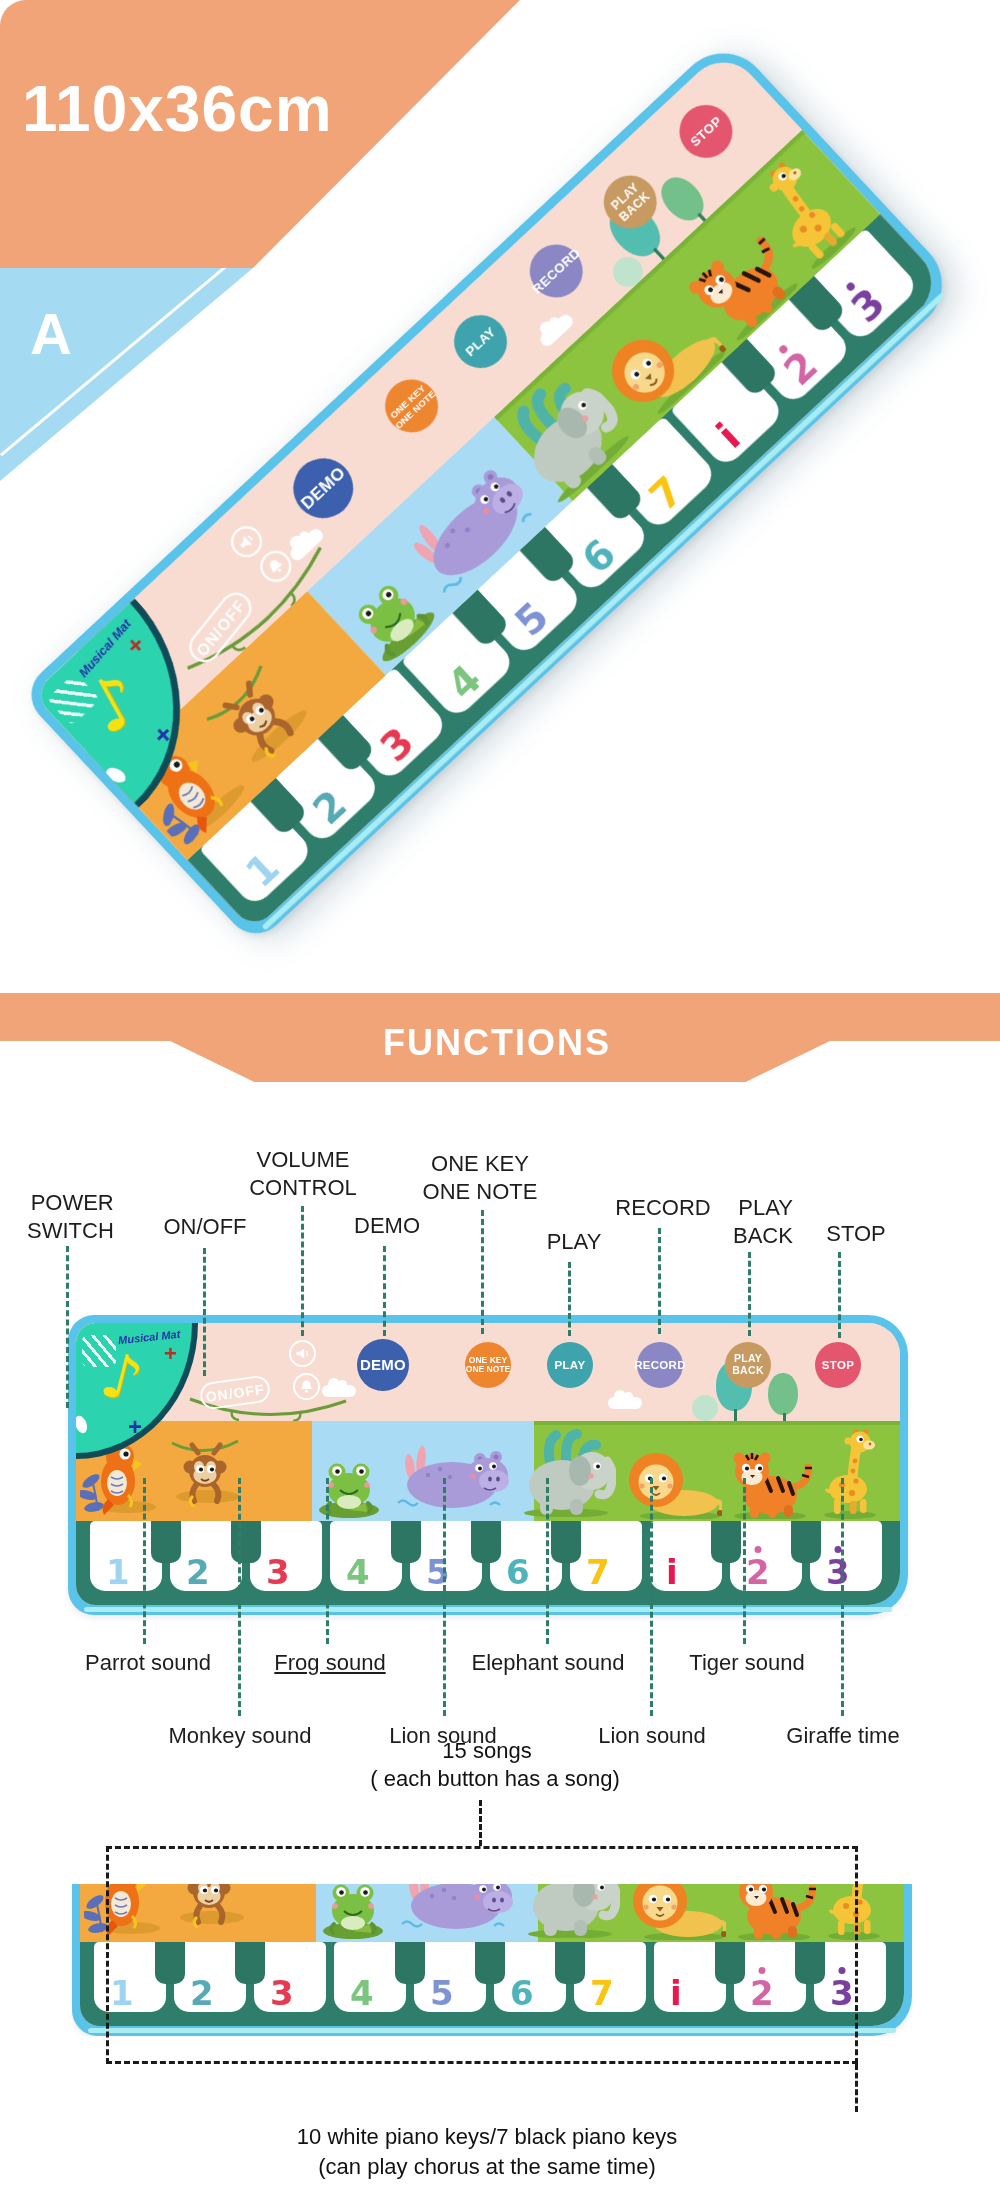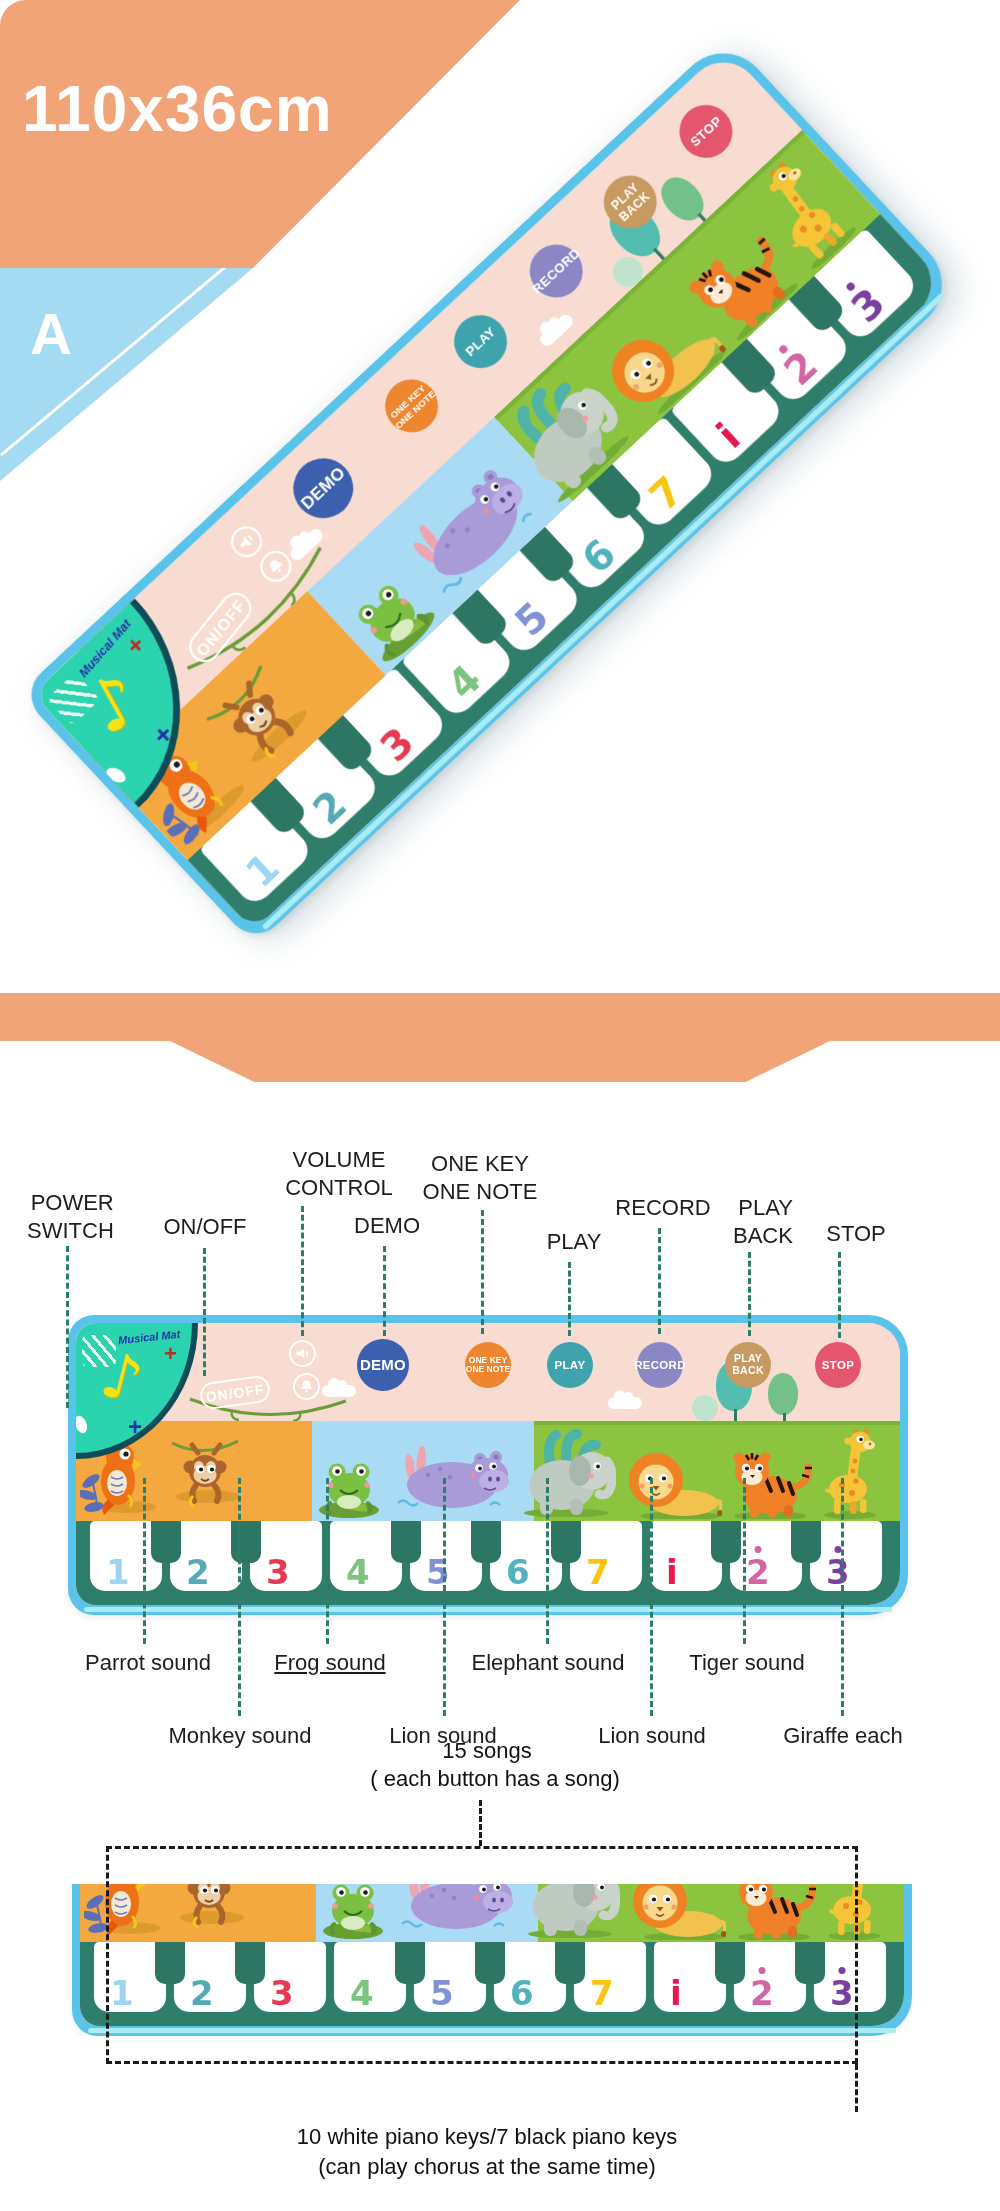--- a/index.html
+++ b/index.html
@@ -387,25 +387,26 @@
       <span class="spk-plus sp-blue">+</span>
       <span class="spk-power"></span>
     </div>
   </div>
   <div class="cyan-strip"></div>
       </div>
   </div>
 
   <div class="fn-bar"></div>
   <div class="fn-tab"></div>
+  <div class="fn-title">FUNCTIONS</div>
 
   <div class="co-label align-left" style="left:27px;top:1189px;">POWER
 SWITCH</div>
   <div class="co-label" style="left:205px;top:1213px;">ON/OFF</div>
-  <div class="co-label" style="left:303px;top:1146px;margin-left:36px;">VOLUME
+  <div class="co-label" style="left:303px;top:1146px;">VOLUME
 CONTROL</div>
   <div class="co-label" style="left:387px;top:1212px;">DEMO</div>
   <div class="co-label" style="left:480px;top:1150px;">ONE KEY
 ONE NOTE</div>
   <div class="co-label" style="left:574px;top:1228px;">PLAY</div>
   <div class="co-label" style="left:663px;top:1194px;">RECORD</div>
   <div class="co-label align-left" style="left:733px;top:1194px;">PLAY
 BACK</div>
   <div class="co-label" style="left:856px;top:1220px;">STOP</div>
 
@@ -694,21 +695,21 @@
   <div class="dash-v" style="left:743px;top:1478px;height:166px;z-index:8;"></div>
   <div class="dash-v" style="left:841px;top:1478px;height:238px;z-index:8;"></div>
 
   <div class="snd-label" style="left:148px;top:1650px;">Parrot sound</div>
   <div class="snd-label" style="left:240px;top:1723px;">Monkey sound</div>
   <div class="snd-label" style="left:330px;top:1650px;text-decoration:underline;">Frog sound</div>
   <div class="snd-label" style="left:443px;top:1723px;">Lion sound</div>
   <div class="snd-label" style="left:548px;top:1650px;">Elephant sound</div>
   <div class="snd-label" style="left:652px;top:1723px;">Lion sound</div>
   <div class="snd-label" style="left:747px;top:1650px;">Tiger sound</div>
-  <div class="snd-label" style="left:843px;top:1723px;">Giraffe each</div>
+  <div class="snd-label" style="left:843px;top:1723px;">Giraffe time</div>
 
   <div class="note-text" style="left:487px;top:1738px;">15 songs</div>
   <div class="note-text" style="left:487px;top:1766px;margin-left:8px;">( each button has a song)</div>
   <div class="dash-v-black" style="left:479px;top:1800px;height:46px;"></div>
   <div class="dash-rect"></div>
   <div class="dash-v-black" style="left:855px;top:2064px;height:48px;"></div>
 
   <div class="bottom-wrap">
     <div id="mat-bottom" class="mat-shell">
   <div class="mat-inner">

